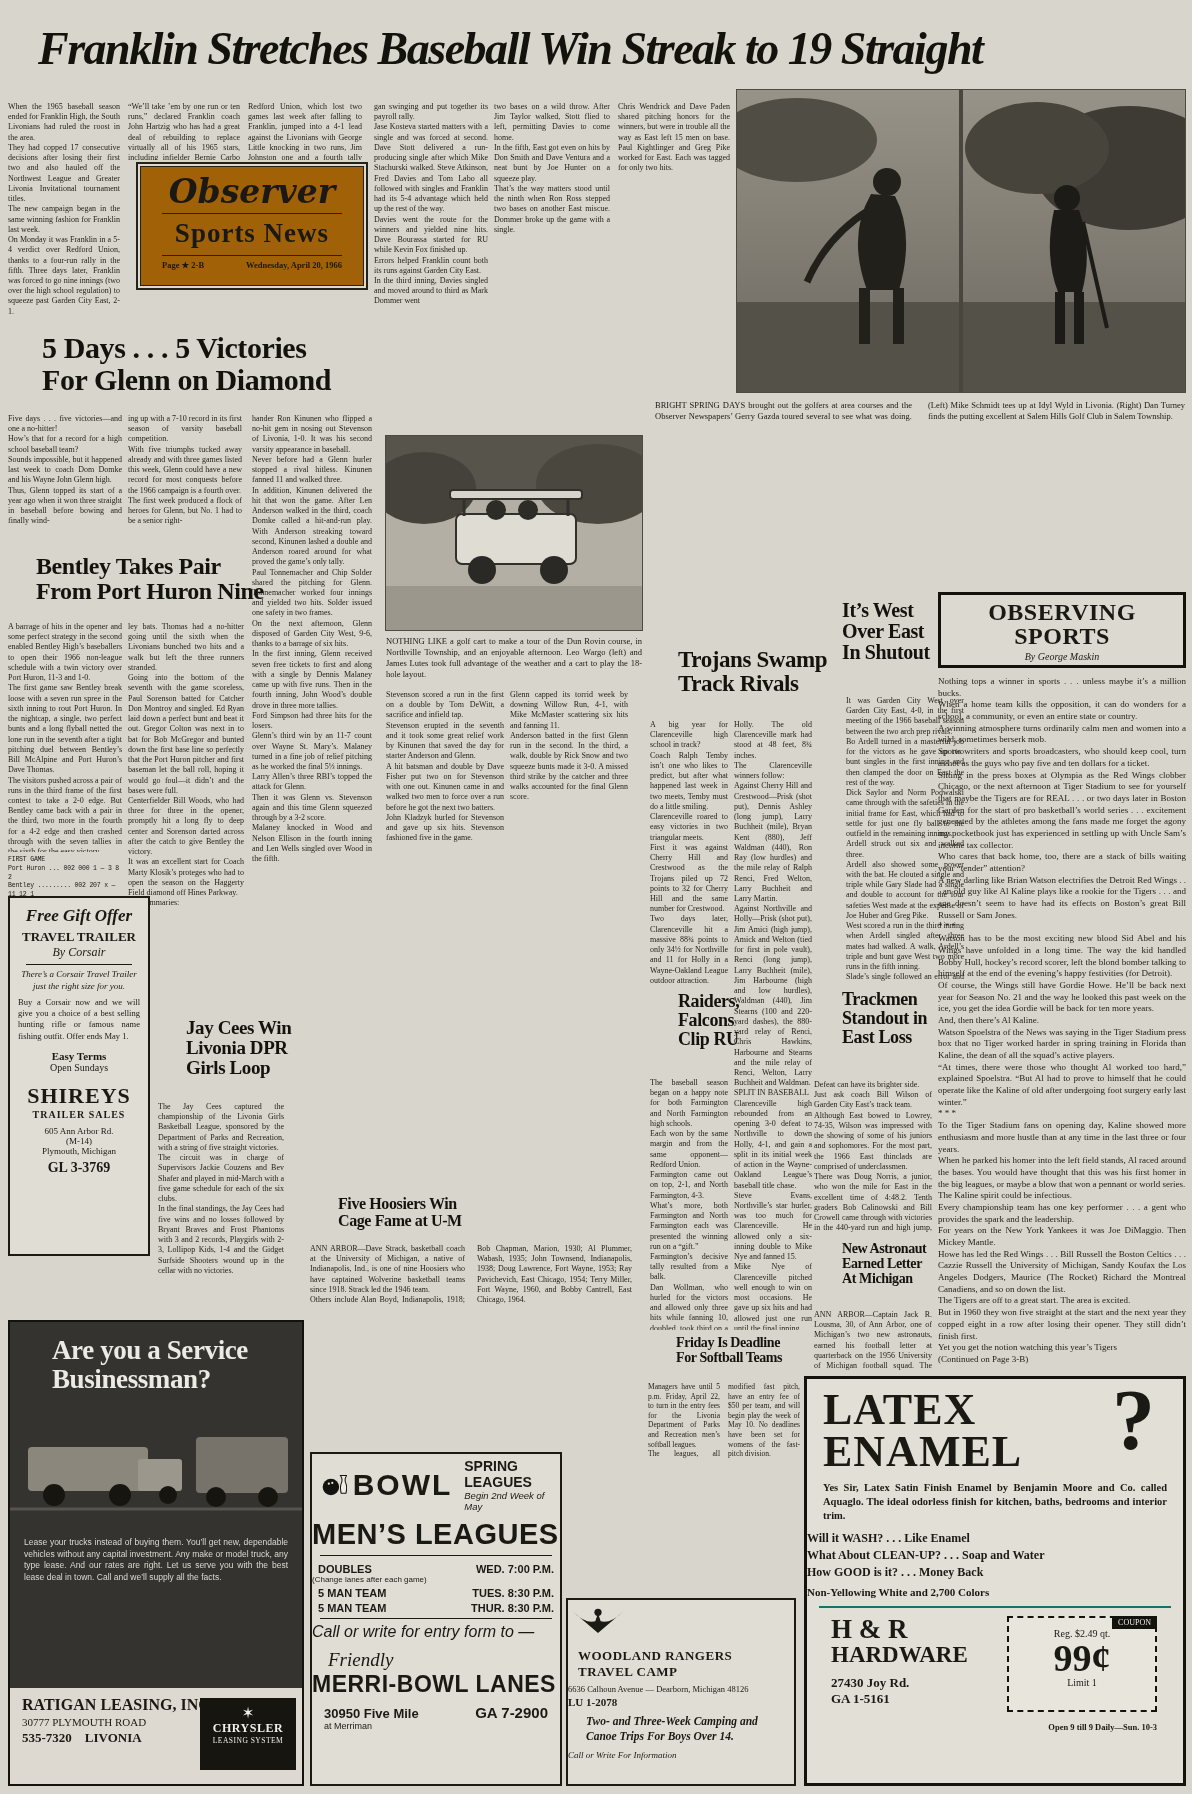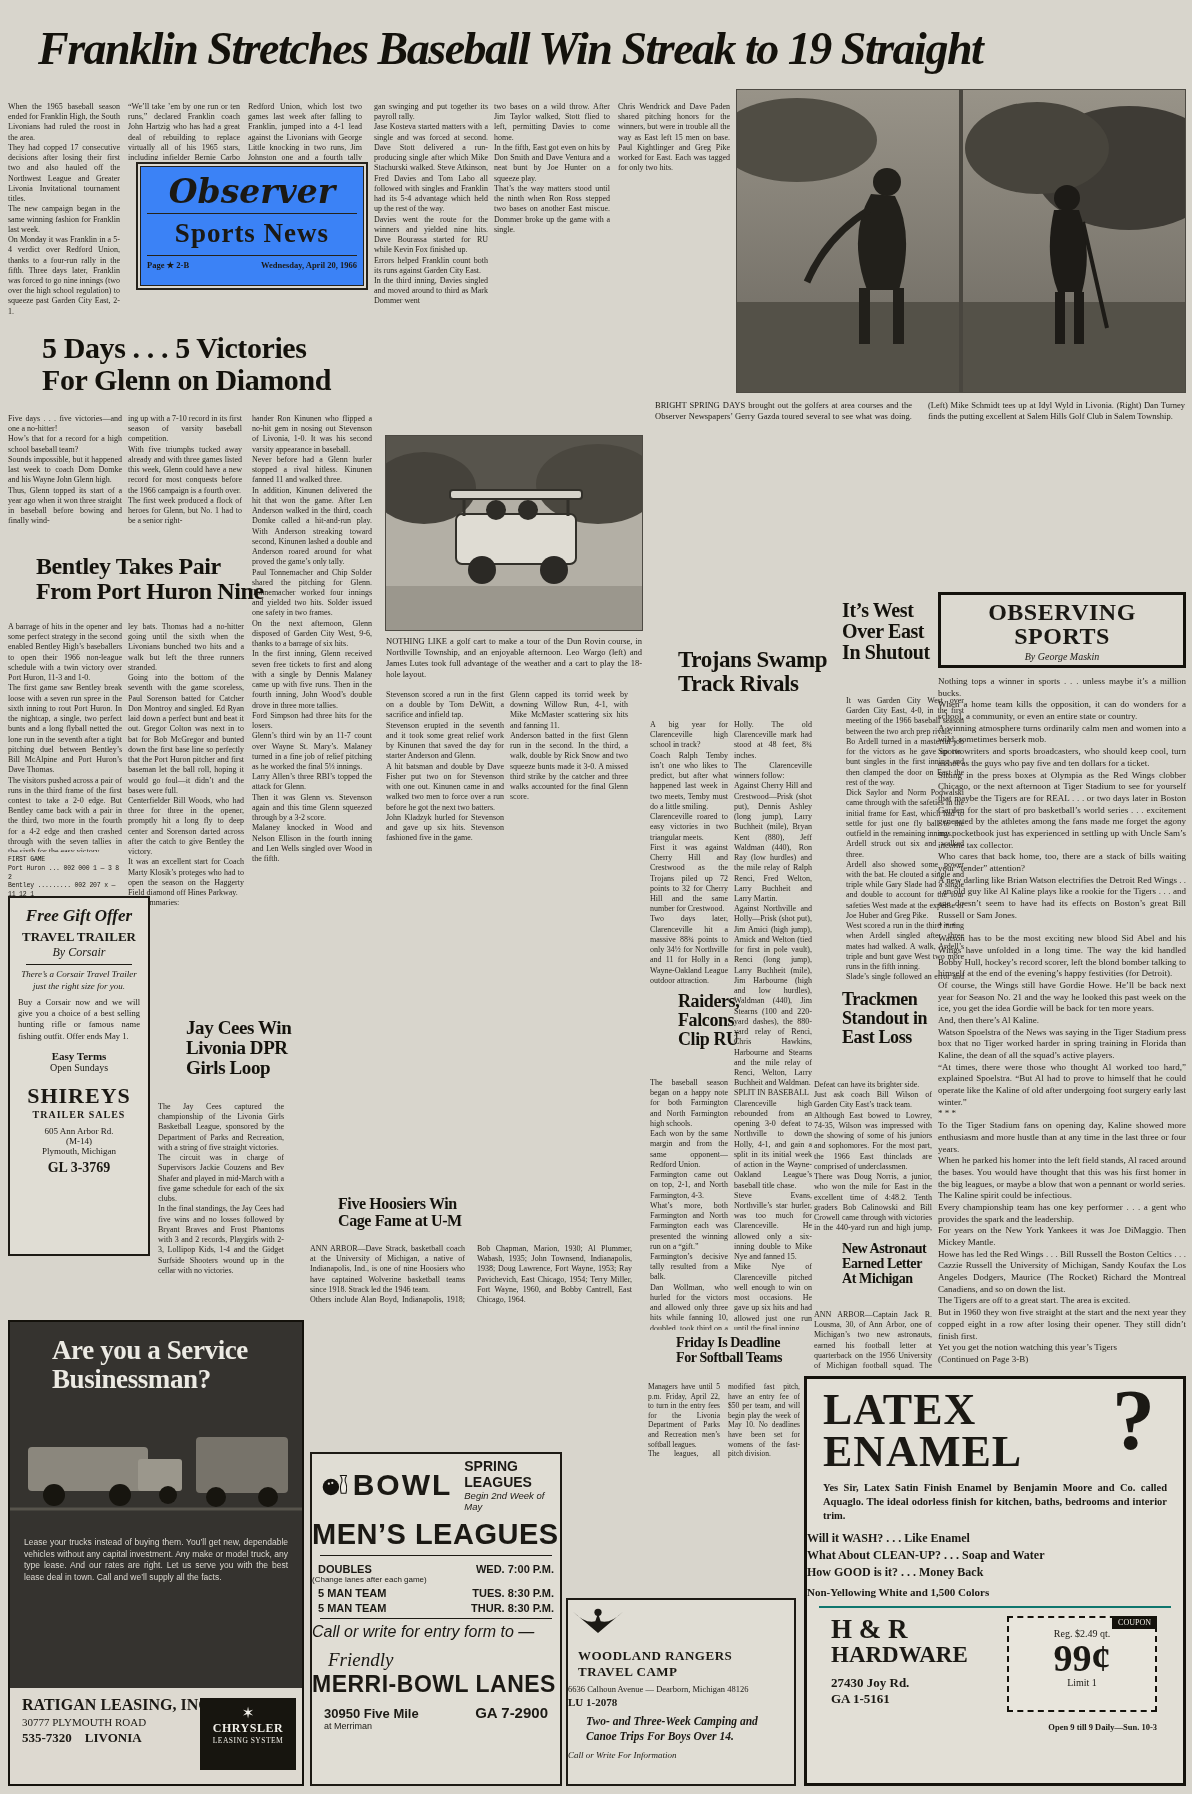--- a/index.html
+++ b/index.html
@@ -20,21 +20,21 @@
   }
   .hl {
     font-family:"Liberation Serif", serif; font-weight:bold; color:#14120c;
     white-space:pre-line; line-height:1.06; letter-spacing:-0.4px; overflow:hidden;margin-left:28px;
   }
   #main-hl {
     font-style:italic; font-size:46px; letter-spacing:-1.5px;
     white-space:nowrap; line-height:1;
   }
   #masthead {
-    border:2px solid #25221b; background:#3b82f6; padding:8px 9px 5px;
+    border:2px solid #25221b; background:#a16207; padding:8px 24px 5px;
     box-shadow:inset 0 0 0 2px #dcd9d0, inset 0 0 0 3px #25221b;
   }
   .mh-logo { font-style:italic; font-weight:bold; font-size:33px; text-align:center;
     font-family:"DejaVu Serif", serif; border-bottom:1.5px solid #25221b; padding-bottom:2px;}
   .mh-title { font-weight:bold; font-size:27px; text-align:center; letter-spacing:1px; padding:4px 0 6px; border-bottom:1px solid #25221b;}
   .mh-bottom { display:flex; justify-content:space-between; font-size:8.5px; padding-top:4px; font-weight:bold;}
   .photo { overflow:hidden; box-shadow:0 0 0 1px #4d4a43; background:#6e6a62; }
   .adbox { background:#e0ddd4; border:2px solid #1d1a14; overflow:hidden; }
   .boxscore {
     font-family:"Liberation Mono", monospace; font-size:6.5px; line-height:1.35;
@@ -396,21 +396,21 @@
   <div class="abs" style="left:804px;top:1376px;width:382px;height:410px;background:#e2dfd6;border:3px solid #14120c;overflow:hidden">
     <div style="position:relative;padding:10px 16px 0">
       <div style="font-weight:bold;font-size:44px;line-height:0.95;letter-spacing:1px">LATEX</div>
       <div style="font-weight:bold;font-size:44px;line-height:0.95;letter-spacing:1px">ENAMEL</div>
       <div style="position:absolute;right:28px;top:-2px;font-weight:bold;font-size:86px;line-height:1">?</div>
     </div>
     <div style="font-size:10.5px;font-weight:bold;line-height:1.35;text-align:justify;padding:8px 16px 0">Yes Sir, Latex Satin Finish Enamel by Benjamin Moore and Co. called Aquaglo. The ideal odorless finish for kitchen, baths, bedrooms and interior trim.</div>
     <div class="ctr" style="font-weight:bold;font-size:12px;padding-top:8px">Will it WASH? . . . Like Enamel</div>
     <div class="ctr" style="font-weight:bold;font-size:12px;padding-top:2px">What About CLEAN-UP? . . . Soap and Water</div>
     <div class="ctr" style="font-weight:bold;font-size:12px;padding-top:2px">How GOOD is it? . . . Money Back</div>
-    <div class="ctr" style="font-weight:bold;font-size:11px;padding-top:6px">Non-Yellowing White and 1,500 Colors</div>
+    <div class="ctr" style="font-weight:bold;font-size:11px;padding-top:6px">Non-Yellowing White and 2,700 Colors</div>
     <div style="border-top:2px solid #0f766e;margin:8px 12px 0;position:relative;height:130px;padding-top:8px">
       <div style="float:left;padding-left:12px">
         <div style="font-weight:bold;font-size:27px;line-height:1">H &amp; R</div>
         <div style="font-weight:bold;font-size:23px;line-height:1.05">HARDWARE</div>
         <div style="font-weight:bold;font-size:13px;padding-top:8px">27430 Joy Rd.</div>
         <div style="font-weight:bold;font-size:13px">GA 1-5161</div>
       </div>
       <div style="position:absolute;right:14px;top:8px;width:150px;height:96px;border:2px dashed #14120c;text-align:center;background:#e8e5dc">
         <div style="position:absolute;right:-2px;top:-2px;background:#14120c;color:#efece4;font-size:8px;padding:2px 6px">COUPON</div>
         <div style="font-size:10px;padding-top:10px">Reg. $2.49 qt.</div>

